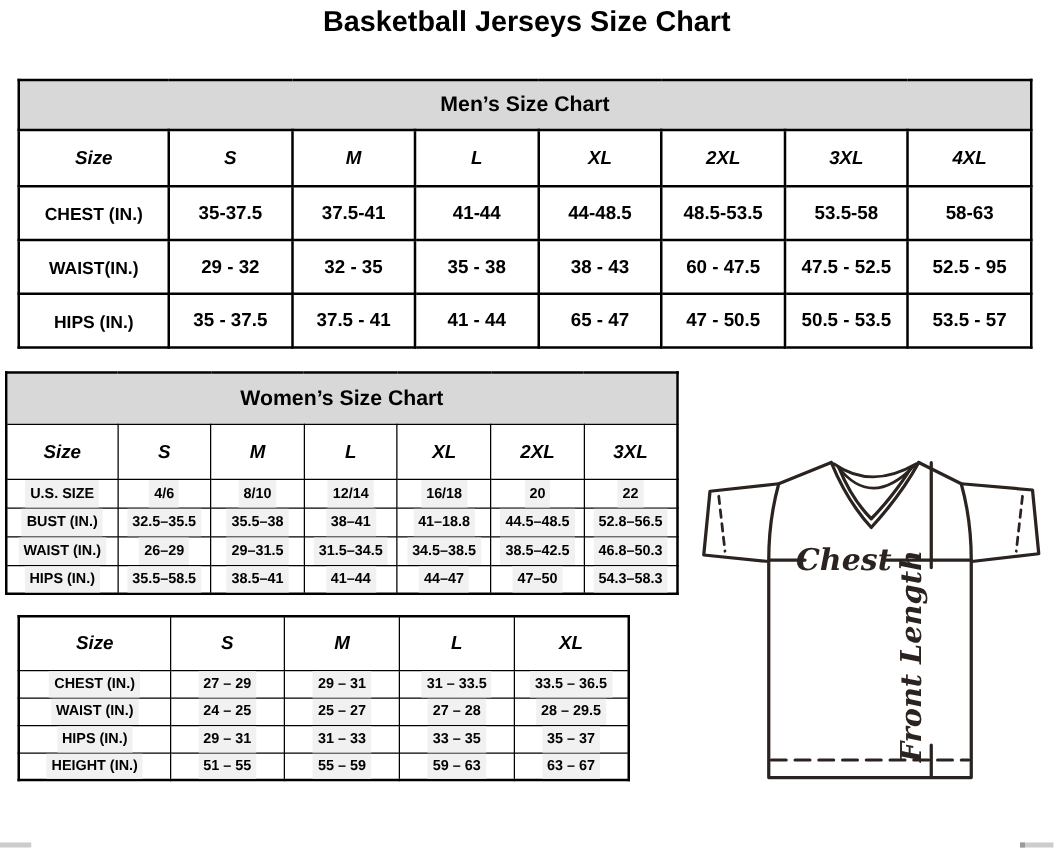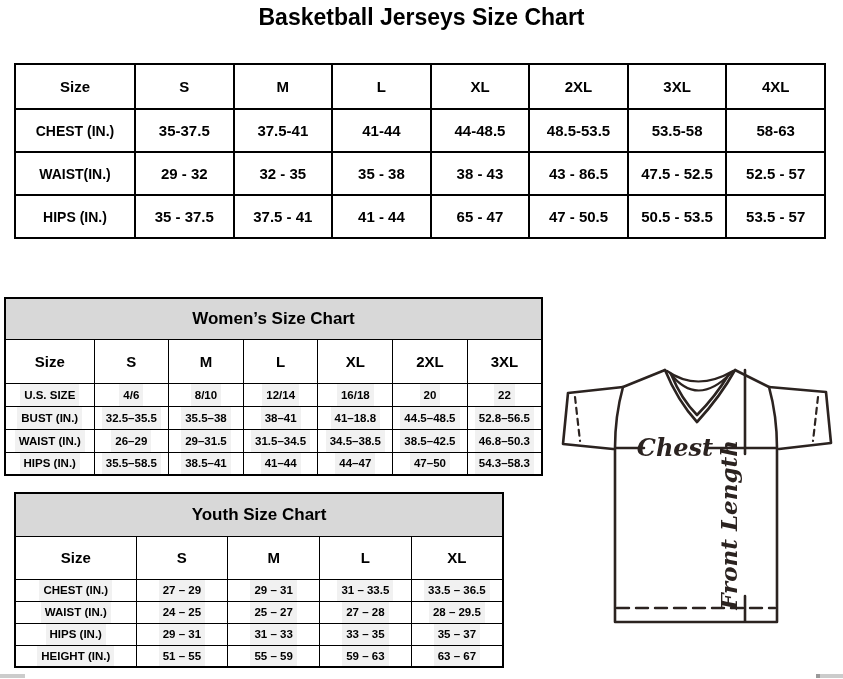--- a/index.html
+++ b/index.html
@@ -7,21 +7,21 @@
           font-family:"Liberation Sans","DejaVu Sans",sans-serif;color:#000;}
   .page-title{position:absolute;left:0;top:4px;width:843px;text-align:center;
               font-size:23px;font-weight:bold;margin:0;letter-spacing:0px;}
   table.sz{position:absolute;border-collapse:collapse;table-layout:fixed;
            border:2px solid #000;}
   table.sz td,table.sz th{border:2px solid #000;text-align:center;vertical-align:middle;
            padding:0;overflow:hidden;white-space:nowrap;}
   table.thin td,table.thin th{border-width:1px;}
   table.thin{border:2px solid #000;}
   .band{background:#d8d8d8;font-size:17px;font-weight:bold;}
-  .szhead{font-size:15px;font-weight:bold;}
+  .szhead{font-size:15px;font-weight:bold;font-style:italic;}
   .mens td{font-size:15px;font-weight:bold;}
   .mens td.rowlabel{font-size:14px;}
   .small td{font-size:11.5px;font-weight:bold;}
   .small .szhead{font-size:15px;}
   .hl{background:#f1f1f1;padding:16px 4px;border-radius:1px;}
   .jersey{position:absolute;left:556px;top:360px;}
   .frag{position:absolute;height:4px;background:#cccccc;}
   .frag-l{left:0;top:674px;width:25px;}
   .frag-r{left:816px;top:674px;width:27px;border-left:4px solid #9a9a9a;box-sizing:border-box;}
 </style>
@@ -37,20 +37,23 @@
       <col style="width:120px">
         <col>
         <col>
         <col>
         <col>
         <col>
         <col>
         <col>
     </colgroup>
     <tbody>
+        <tr style="height:40px">
+      <th class="band" colspan="8">Men’s Size Chart</th>
+    </tr>
     <tr style="height:45px">
       <td class="szhead">Size</td>
       <td class="szhead">S</td>
       <td class="szhead">M</td>
       <td class="szhead">L</td>
       <td class="szhead">XL</td>
       <td class="szhead">2XL</td>
       <td class="szhead">3XL</td>
       <td class="szhead">4XL</td>
     </tr>
@@ -63,23 +66,23 @@
       <td>48.5-53.5</td>
       <td>53.5-58</td>
       <td>58-63</td>
     </tr>
     <tr style="height:43px">
       <td class="rowlabel">WAIST(IN.)</td>
       <td>29 - 32</td>
       <td>32 - 35</td>
       <td>35 - 38</td>
       <td>38 - 43</td>
-      <td>43 - 86.5</td>
+      <td>60 - 47.5</td>
       <td>47.5 - 52.5</td>
-      <td>52.5 - 57</td>
+      <td>52.5 - 95</td>
     </tr>
     <tr style="height:43px">
       <td class="rowlabel">HIPS (IN.)</td>
       <td>35 - 37.5</td>
       <td>37.5 - 41</td>
       <td>41 - 44</td>
       <td>65 - 47</td>
       <td>47 - 50.5</td>
       <td>50.5 - 53.5</td>
       <td>53.5 - 57</td>
@@ -151,23 +154,20 @@
 
   <table class="sz thin small" style="left:14px;top:492px;width:490px;">
     <colgroup>
       <col style="width:121px">
         <col>
         <col>
         <col>
         <col>
     </colgroup>
     <tbody>
-        <tr style="height:43px">
-      <th class="band" colspan="5">Youth Size Chart</th>
-    </tr>
     <tr style="height:43px">
       <td class="szhead">Size</td>
       <td class="szhead">S</td>
       <td class="szhead">M</td>
       <td class="szhead">L</td>
       <td class="szhead">XL</td>
     </tr>
     <tr style="height:22px">
       <td><span class="hl">CHEST (IN.)</span></td>
       <td><span class="hl">27 – 29</span></td>

